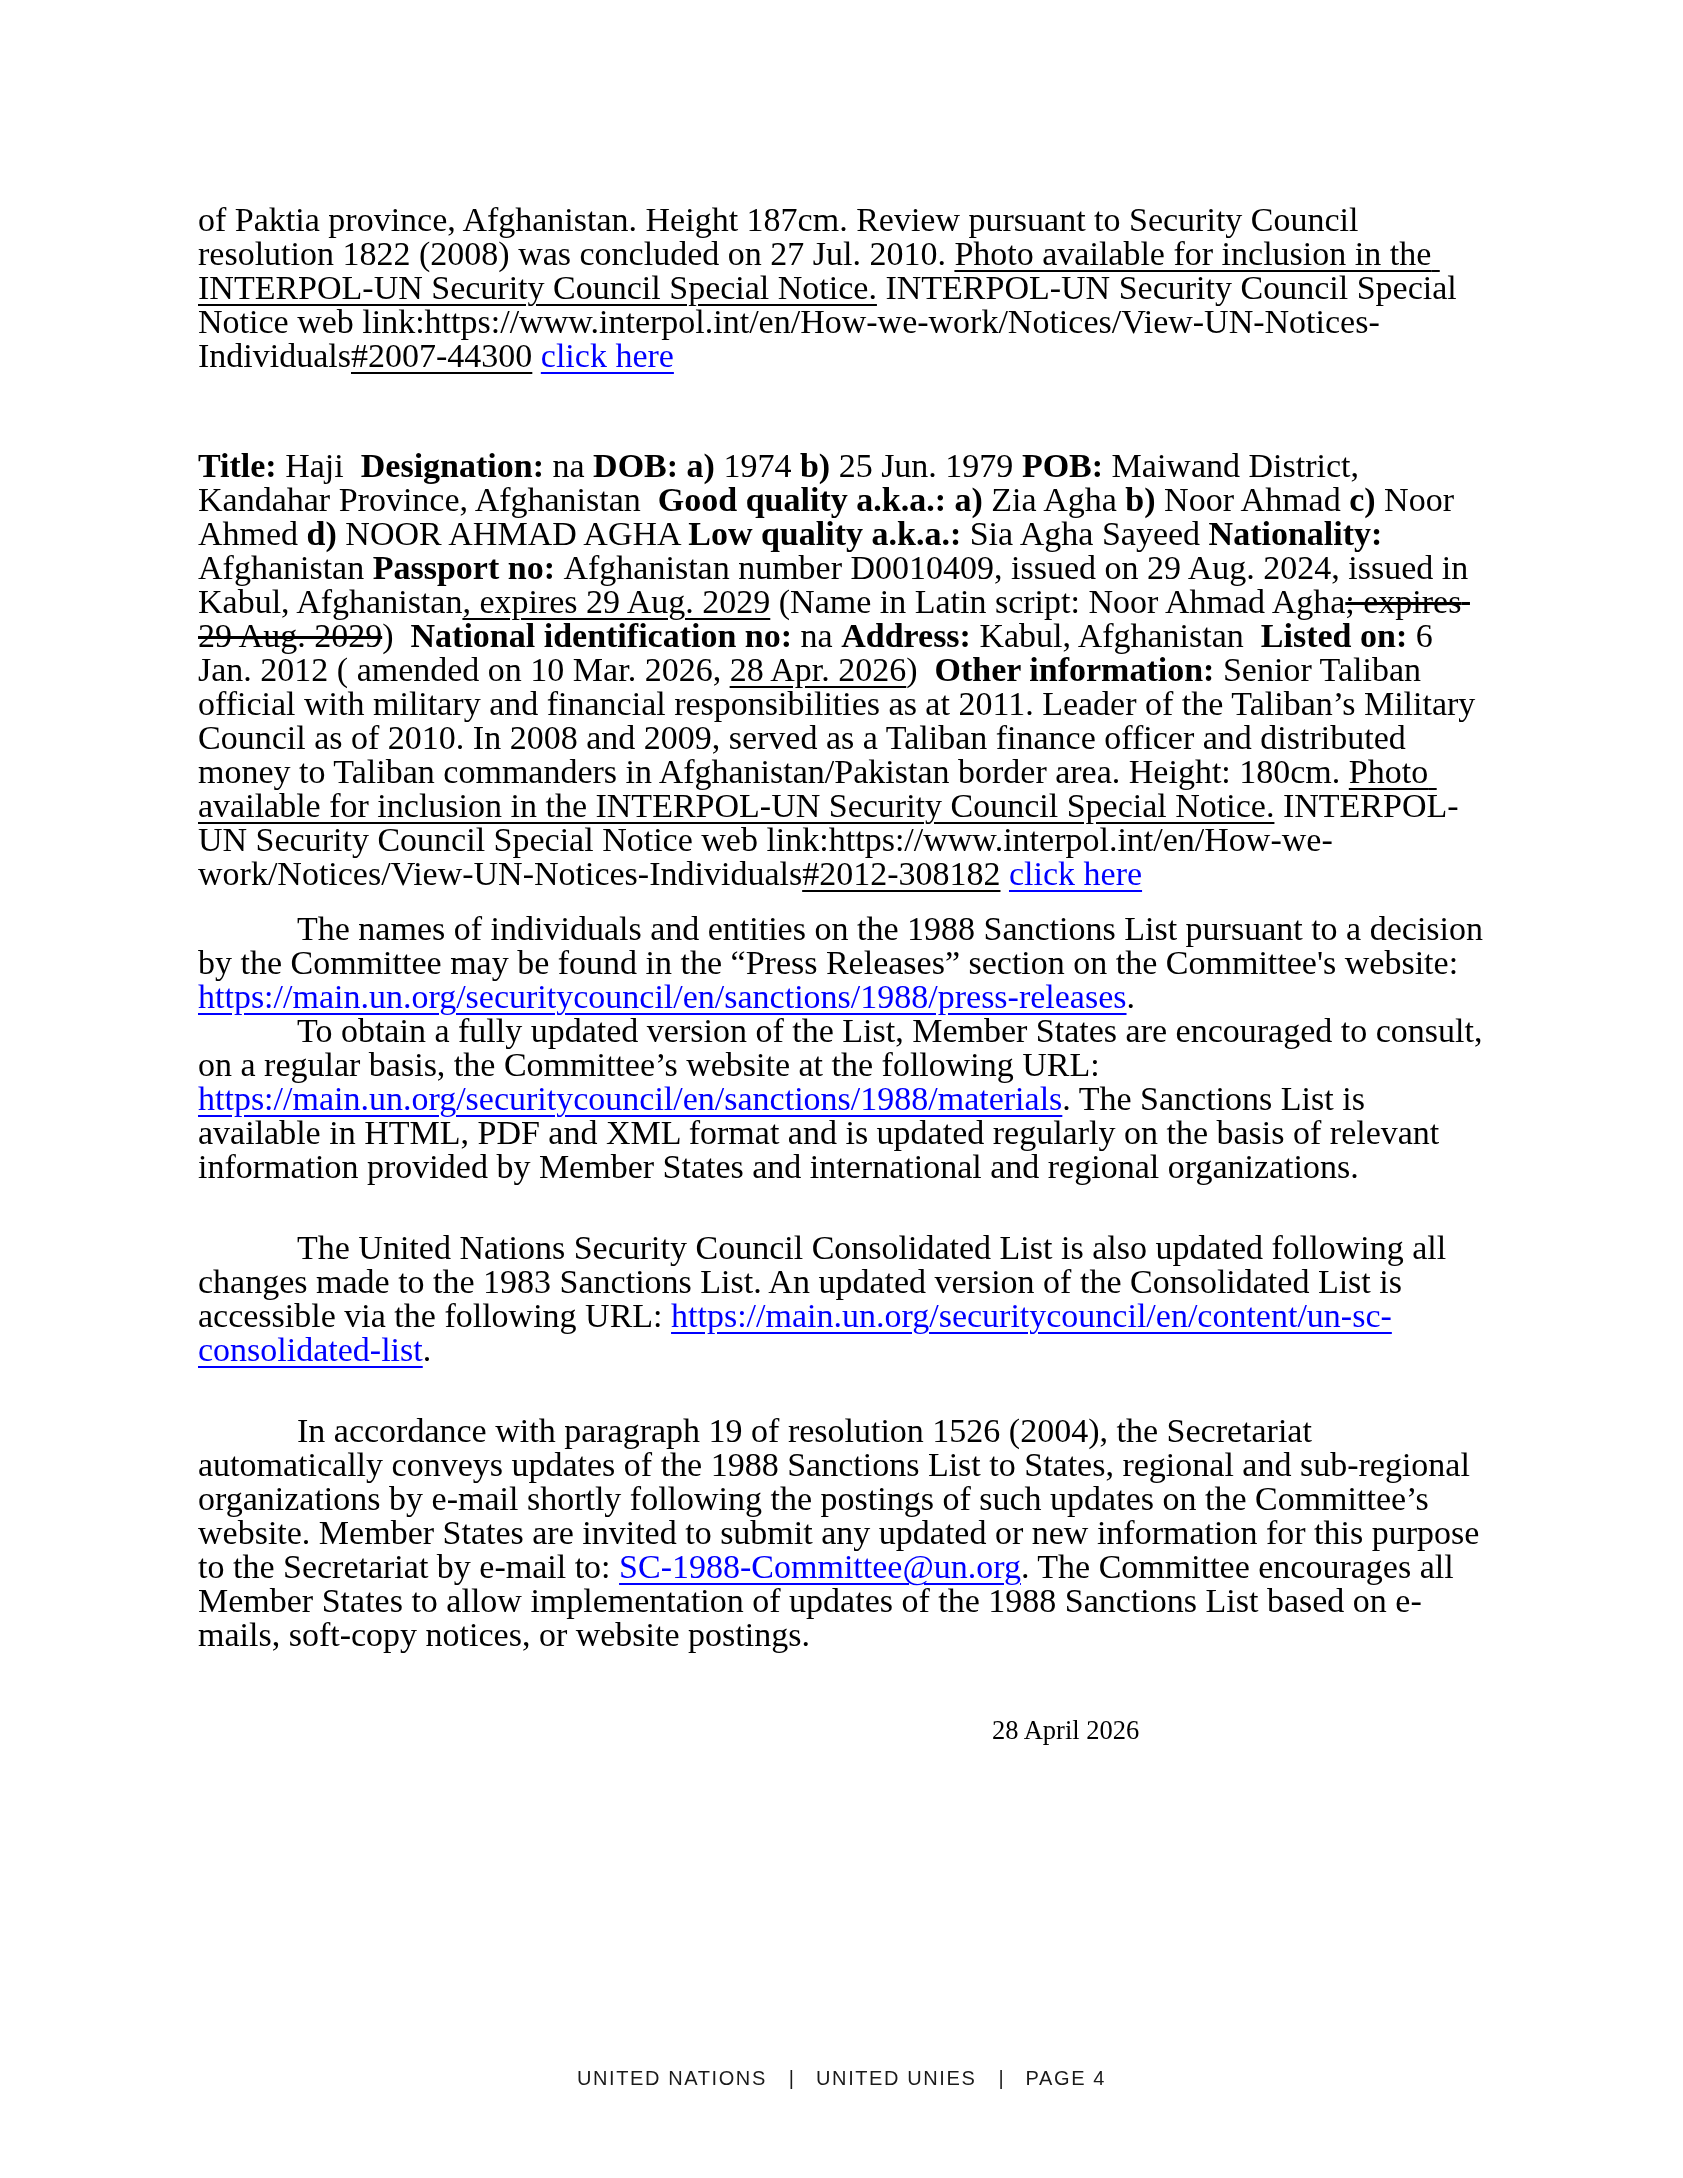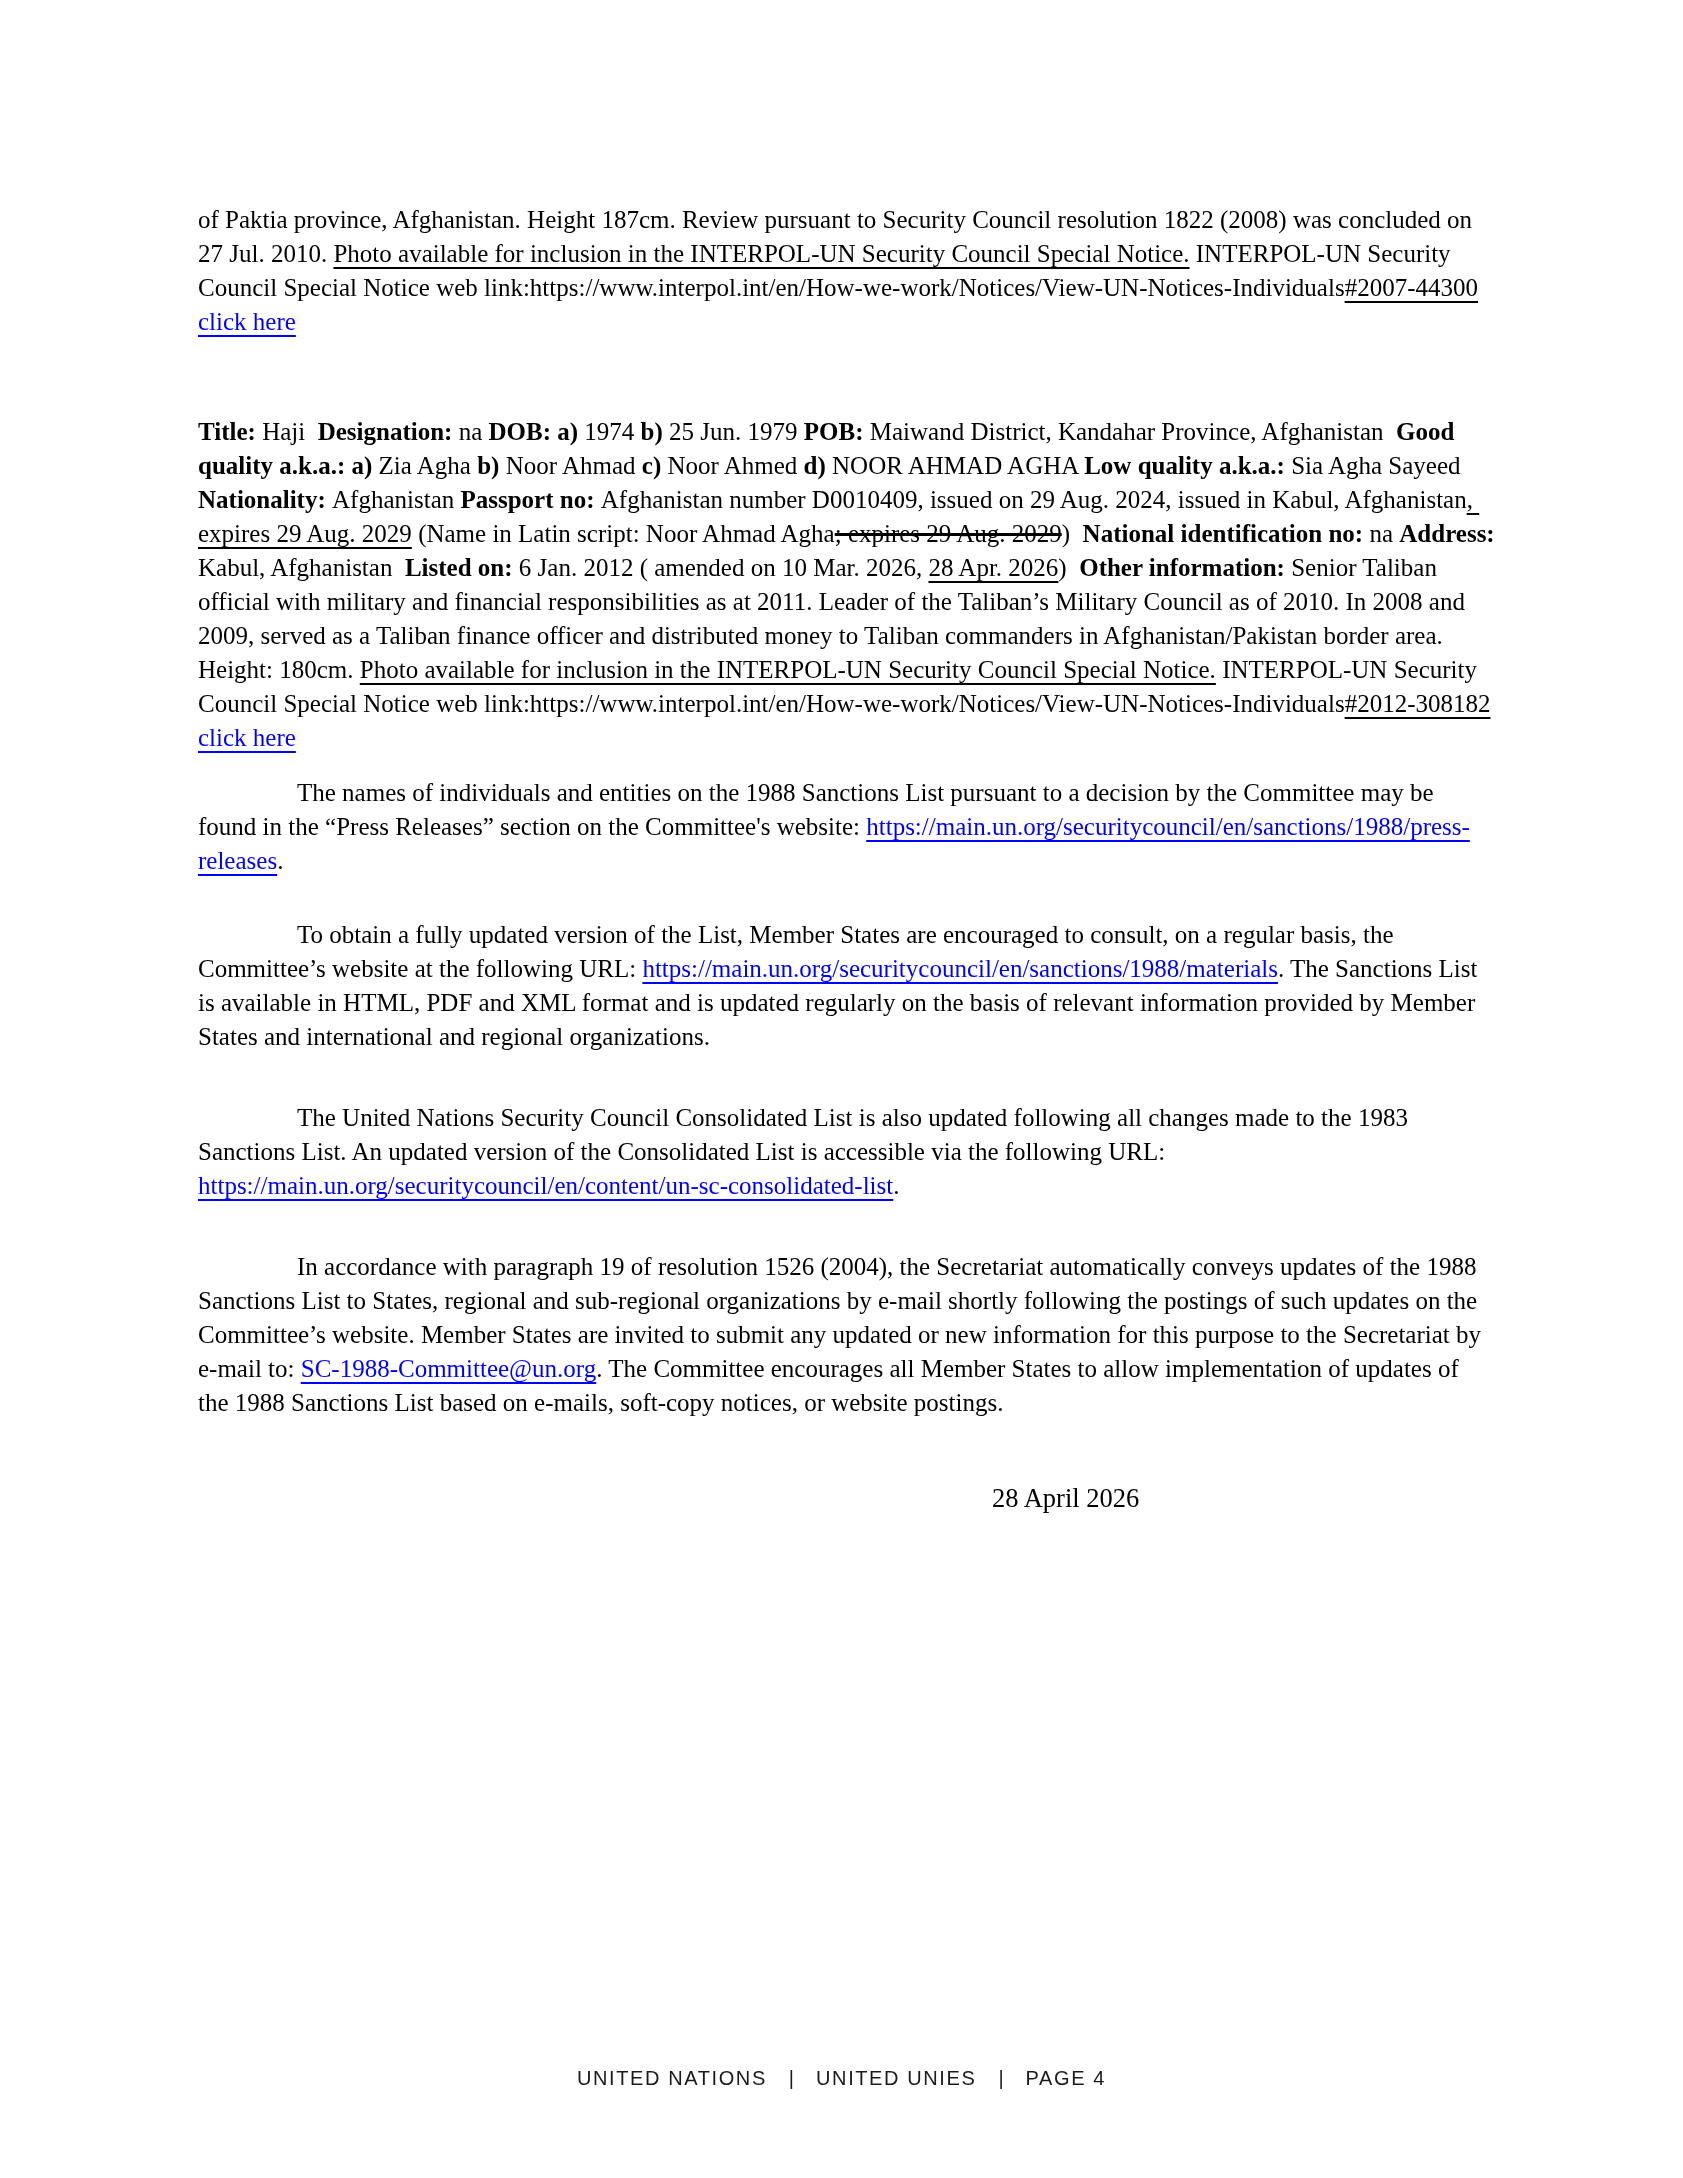--- a/index.html
+++ b/index.html
@@ -11,21 +11,21 @@
     color: #000000;
     overflow: hidden;
   }
   .content {
     position: absolute;
     left: 198px; top: 203px;
     width: 1297px;
   }
   .para {
     margin: 0;
-    font-size: 25px;
+    font-size: 34px;
     line-height: 34px;
     white-space: pre-wrap;
     text-align: left;
   }
   .b { font-weight: bold; }
   .u {
     text-decoration: underline;
     text-decoration-thickness: 2px;
     text-underline-offset: 5px;
   }
@@ -36,21 +36,21 @@
   a.link {
     color: #0000FF;
     text-decoration: underline;
     text-decoration-thickness: 2px;
     text-underline-offset: 5px;
     cursor: pointer;
   }
   .ar { font-family: "DejaVu Sans", "DejaVu Serif", serif; }
   .entry { margin-top: 76px; }
   .p-press        { margin-top: 21px; text-indent: 99px; }
-  .p-materials    { margin-top: 40px; text-indent: 99px; }
+  .p-materials    { text-indent: 99px; }
   .p-consolidated { margin-top: 47px; text-indent: 99px; }
   .p-secretariat  { margin-top: 47px; text-indent: 99px; }
   .date-line {
     margin: 61px 0 0 794px;
     font-size: 26.5px;
     line-height: 34px;
   }
   .footer {
     position: absolute;
     left: 0; top: 2067px;

